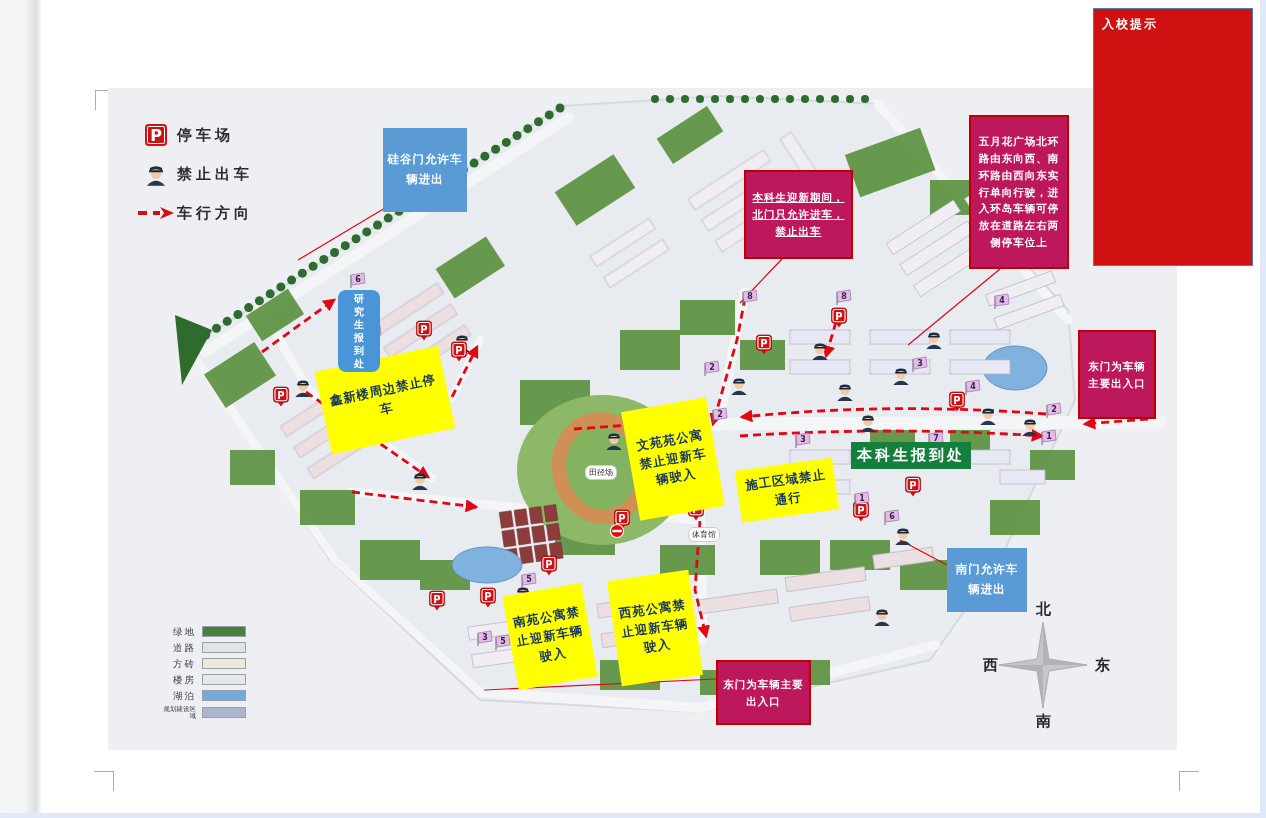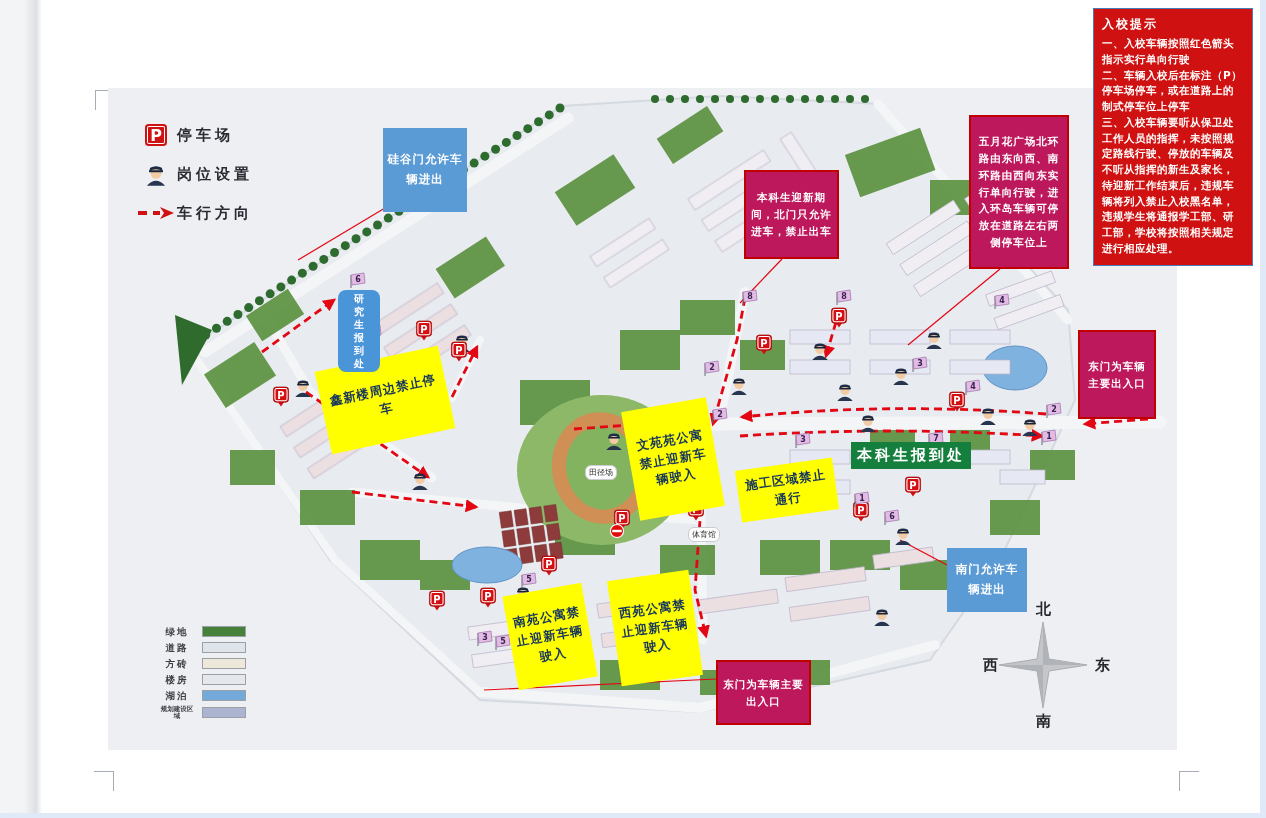--- a/index.html
+++ b/index.html
@@ -24,21 +24,21 @@
   #legend-top{position:absolute;left:135px;top:122px;width:190px;}
   .lt-row{display:flex;align-items:center;margin-bottom:13px;height:26px;}
   .lt-ic{width:42px;display:flex;justify-content:center;align-items:center;}
   .lt-lab{font-size:15px;font-weight:bold;color:#2b2b33;letter-spacing:4px;}
   .p-chip{width:22px;height:22px;background:#cf1111;border-radius:4px;color:#fff;font-weight:bold;
           font-size:16px;display:flex;align-items:center;justify-content:center;
           box-shadow:inset 0 0 0 2px #cf1111, inset 0 0 0 3px #fff;}
   
   #legend-bottom{position:absolute;left:158px;top:626px;}
   .lb-row{display:flex;align-items:center;margin-bottom:5px;}
-  .lb-lab{width:38px;text-align:center;font-size:9.5px;font-weight:bold;color:#3c3c44;
+  .lb-lab{width:38px;text-align:right;font-size:9.5px;font-weight:normal;color:#3c3c44;
           letter-spacing:2px;margin-right:6px;line-height:1.05;}
   .lb-lab.small{font-size:6.5px;letter-spacing:0;}
   .lb-sw{width:44px;height:11px;border:1px solid #9aa0a8;box-sizing:border-box;}
   
   #compass{position:absolute;left:975px;top:600px;width:136px;height:130px;}
   #compass .dir{position:absolute;font-size:15px;font-weight:bold;color:#26262c;}
   
   .co{position:absolute;display:flex;align-items:center;justify-content:center;text-align:center;
       box-sizing:border-box;font-weight:bold;}
   .co.blue{background:#5b9bd5;color:#fff;font-size:11.5px;line-height:1.7;padding:4px;letter-spacing:1px;}
@@ -420,41 +420,36 @@
         <g>
           <line x1="929" y1="447" x2="929" y2="434" stroke="#6b6b75" stroke-width="1"></line>
           <polygon points="929,434 942,432 943,442 930,444" fill="#e3bce6" stroke="#9b6fa8" stroke-width="0.7"></polygon>
           <text x="936" y="441" text-anchor="middle" font-size="8" font-weight="bold" fill="#3a2350" font-family="DejaVu Sans,sans-serif">7</text>
         </g>
       </g>
   </svg>
 
   <div id="notice">
     <div class="t">入校提示</div>
-    <div id="notice-body">
-        <p>一、入校车辆按照红色箭头指示实行单向行驶</p>
-        <p>二、车辆入校后在标注（P）停车场停车，或在道路上的制式停车位上停车</p>
-        <p>三、入校车辆要听从保卫处工作人员的指挥，未按照规定路线行驶、停放的车辆及不听从指挥的新生及家长，待迎新工作结束后，违规车辆将列入禁止入校黑名单，违规学生将通报学工部、研工部，学校将按照相关规定进行相应处理。</p>
-      </div>
   </div>
 
   <div id="legend-top">
     <div class="lt-row">
       <span class="lt-ic">
           <span class="p-chip">P</span>
         </span>
       <span class="lt-lab">停车场</span>
     </div>
     <div class="lt-row">
       <span class="lt-ic">
         <svg width="26" height="26" viewBox="0 0 20 20">
             <use href="#officer"></use>
           </svg>
       </span>
-      <span class="lt-lab">岗位设置</span>
+      <span class="lt-lab">禁止出车</span>
     </div>
     <div class="lt-row">
       <span class="lt-ic">
         <svg width="40" height="14" viewBox="0 0 40 14">
           <line x1="2" y1="7" x2="24" y2="7" stroke="#cf1111" stroke-width="4" stroke-dasharray="9 6"></line>
           <path d="M24,1 L38,7 L24,13 L28,7 Z" fill="#cf1111"></path>
         </svg>
       </span>
       <span class="lt-lab">车行方向</span>
     </div>
@@ -496,21 +491,21 @@
     <span class="dir" style="left:61px;top:0px;">北</span>
     <span class="dir" style="left:61px;top:112px;">南</span>
     <span class="dir" style="left:8px;top:56px;">西</span>
     <span class="dir" style="left:120px;top:56px;">东</span>
   </div>
 
   <div id="callout-layer">
       <div class="co blue" style="left: 383px; top: 128px; width: 84px; height: 84px;">
         <span>硅谷门允许车辆进出</span>
       </div>
-      <div class="co blue-red" style="left: 744px; top: 170px; width: 95px; height: 89px;">
+      <div class="co blue-red" style="left: 744px; top: 170px; width: 109px; height: 89px; text-decoration: underline;">
         <span>本科生迎新期间，北门只允许进车，禁止出车</span>
       </div>
       <div class="co blue-red" style="left: 969px; top: 115px; width: 100px; height: 154px;">
         <span>五月花广场北环路由东向西、南环路由西向东实行单向行驶，进入环岛车辆可停放在道路左右两侧停车位上</span>
       </div>
       <div class="co blue-red" style="left: 1078px; top: 330px; width: 78px; height: 89px;">
         <span>东门为车辆主要出入口</span>
       </div>
       <div class="co blue" style="left: 947px; top: 548px; width: 80px; height: 64px;">
         <span>南门允许车辆进出</span>

